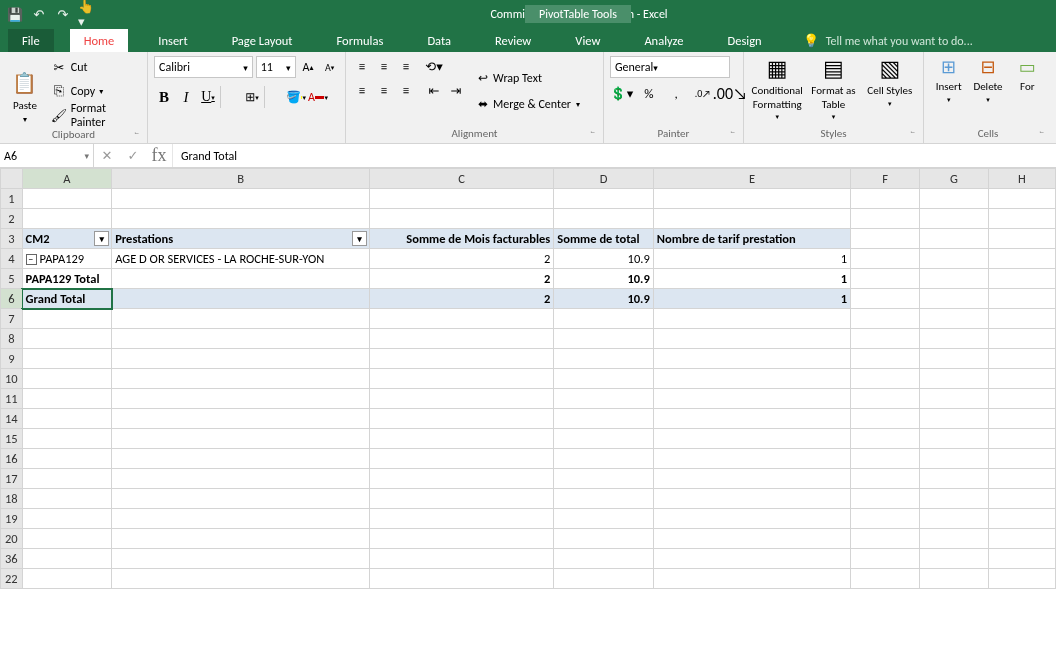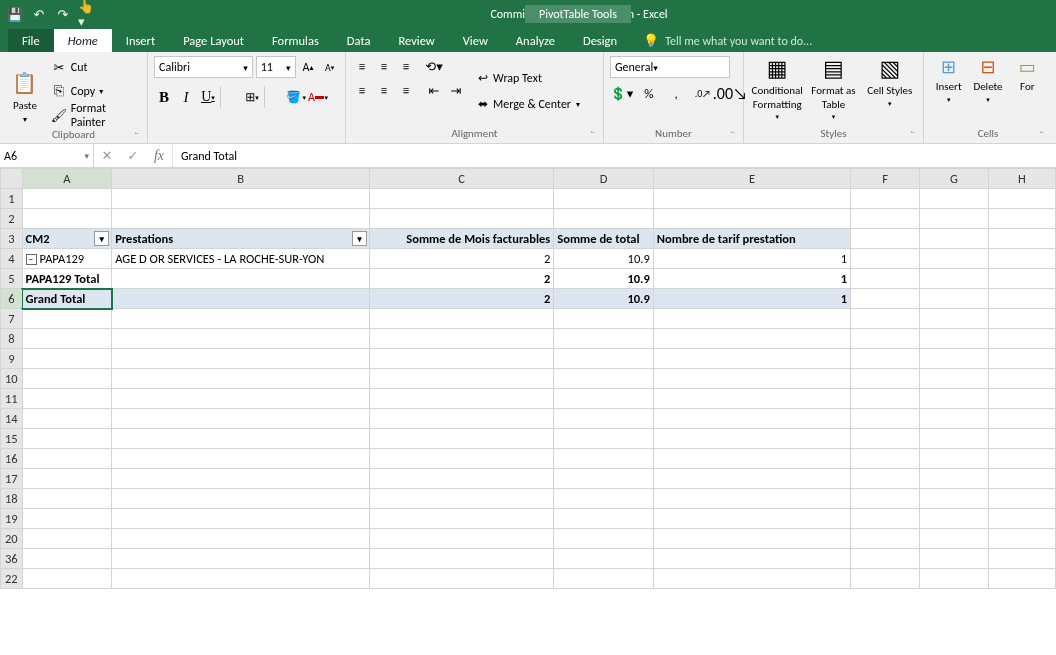--- a/index.html
+++ b/index.html
@@ -6,24 +6,24 @@
 body { background: #fff; font-size: 12px; overflow: hidden; width: 1056px; height: 655px; }
 
 
 .titlebar { background: #217346; height: 28px; display: flex; align-items: center; color: #fff; font-size: 12px; }
 .qat { display: flex; gap: 6px; padding: 0 6px; align-items: center; }
 .qat-btn { width: 18px; height: 18px; display: flex; align-items: center; justify-content: center; font-size: 13px; color: #fff; opacity: .9; }
 .title-center { flex: 1; text-align: center; font-size: 12px; white-space: nowrap; display: flex; justify-content: center; gap: 260px; }
 .pivot-tools { background: #4a8f6a; padding: 2px 14px; position: absolute; left: 525px; font-size: 12px; }
 
 
-.tabs { background: #217346; height: 24px; display: flex; align-items: flex-end; padding-left: 8px; gap: 0; }
+.tabs { background: #217346; height: 24px; display: flex; align-items: flex-end; padding-left: 8px; gap: 16px; }
 .tab { padding: 4px 14px; color: #fff; font-size: 12.5px; cursor: pointer; }
 .tab.file { background: #1a5c38; }
-.tab.active { background: #fff; color: #0f172a; font-style: italic; }
+.tab.active { background: #fff; color: #ef4444; }
 .tab.context { color: #fff; }
 .tell-me { color: #cfe6d8; font-size: 12px; display: flex; align-items: center; gap: 6px; margin-left: 12px; padding-bottom: 4px; }
 .tell-me .bulb { font-size: 13px; }
 
 
 .ribbon { background: #f1f1f1; border-bottom: 1px solid #d4d4d4; height: 92px; display: flex; }
 .group { border-right: 1px solid #d4d4d4; padding: 4px 6px 0 6px; display: flex; flex-direction: column; justify-content: space-between; }
 .group-label { text-align: center; font-size: 11px; color: #666; padding: 2px 0 3px 0; position: relative; }
 .group-label::after { content: "⌐"; transform: rotate(180deg) scaleX(-1); display: inline-block; position: absolute; right: 2px; bottom: 4px; font-size: 9px; color: #888; }
 .group-body { display: flex; gap: 4px; flex: 1; }
@@ -65,21 +65,21 @@
 .cells-body { display: flex; gap: 2px; }
 .cells-btn { display: flex; flex-direction: column; align-items: center; width: 38px; font-size: 11px; gap: 2px; text-align: center; }
 .cells-btn .ico { font-size: 18px; }
 
 
 .fbar { height: 24px; border-bottom: 1px solid #d4d4d4; display: flex; align-items: stretch; background: #fff; }
 .namebox { width: 94px; border-right: 1px solid #d4d4d4; display: flex; align-items: center; padding: 0 4px; font-size: 12px; justify-content: space-between; }
 .namebox .drop { font-size: 9px; color: #777; }
 .fx-btns { display: flex; align-items: center; border-right: 1px solid #e6e6e6; }
 .fx-btn { width: 26px; display: flex; align-items: center; justify-content: center; color: #999; font-size: 13px; }
-.fx-label { font-style: italic; font-family: "Times New Roman"; color: #777; font-size: 14px; }
+.fx-label { font-family: "Times New Roman"; color: #777; font-size: 18px; }
 .formula-input { flex: 1; display: flex; align-items: center; padding: 0 8px; font-size: 12px; }
 
 
 .grid-wrap { position: absolute; top: 168px; left: 0; right: 0; bottom: 0; overflow: hidden; }
 table.sheet { border-collapse: collapse; table-layout: fixed; }
 .sheet th, .sheet td { border: 1px solid #d4d4d4; font-size: 12.5px; height: 20px; }
 .sheet th { background: #e6e6e6; font-weight: normal; color: #333; text-align: center; position: relative; }
 .sheet th.colh { height: 20px; }
 .sheet th.rowh { width: 22px; }
 .sheet th.active { background: #d3e1d0; }
@@ -235,21 +235,21 @@
           <div class="num-btn">,</div>
           <div class="num-btn">
               <span style="font-size:10px">.0↗</span>
             </div>
           <div class="num-btn">
               <span style="font-size:16px">.00↘</span>
             </div>
         </div>
       </div>
     </div>
-    <div class="group-label">Number</div>
+    <div class="group-label">Painter</div>
   </div>
 
   <div class="group" style="width:180px">
     <div class="group-body styles-body">
       <div class="styles-btn">
         <span class="ico">▦</span>
         <span>Conditional Formatting</span>
           <span style="font-size:7px">▾</span>
       </div>
       <div class="styles-btn">

